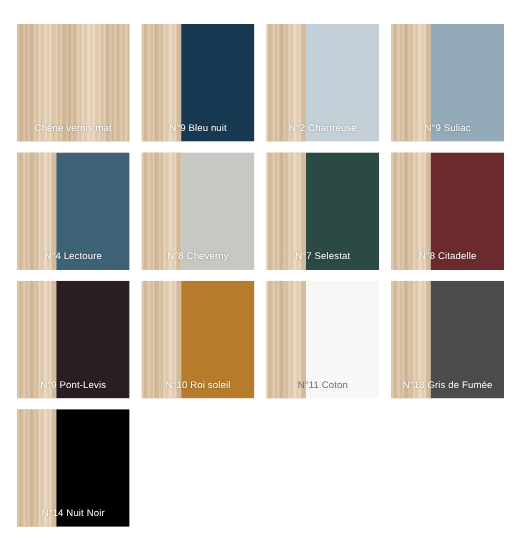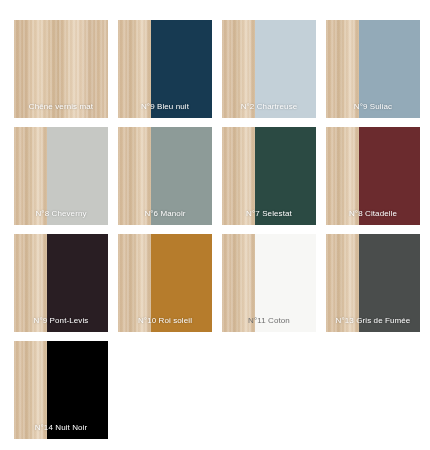--- a/index.html
+++ b/index.html
@@ -118,27 +118,27 @@
       <div class="color" style="background-color: rgb(195, 208, 216);"></div>
       <div class="swatch-label">N°2 Chartreuse</div>
     </div>
     <div class="swatch">
       <div class="wood"></div>
       <div class="color" style="background-color: rgb(147, 170, 184);"></div>
       <div class="swatch-label">N°9 Suliac</div>
     </div>
     <div class="swatch">
       <div class="wood"></div>
-      <div class="color" style="background-color: rgb(198, 200, 196);"></div>
-      <div class="swatch-label">N°8 Cheverny</div>
+      <div class="color" style="background-color: rgb(62, 98, 117);"></div>
+      <div class="swatch-label">N°4 Lectoure</div>
     </div>
     <div class="swatch">
       <div class="wood"></div>
-      <div class="color" style="background-color: rgb(141, 155, 152);"></div>
-      <div class="swatch-label">N°6 Manoir</div>
+      <div class="color" style="background-color: rgb(198, 200, 196);"></div>
+      <div class="swatch-label">N°8 Cheverny</div>
     </div>
     <div class="swatch">
       <div class="wood"></div>
       <div class="color" style="background-color: rgb(43, 74, 67);"></div>
       <div class="swatch-label">N°7 Selestat</div>
     </div>
     <div class="swatch">
       <div class="wood"></div>
       <div class="color" style="background-color: rgb(107, 43, 46);"></div>
       <div class="swatch-label">N°8 Citadelle</div>

